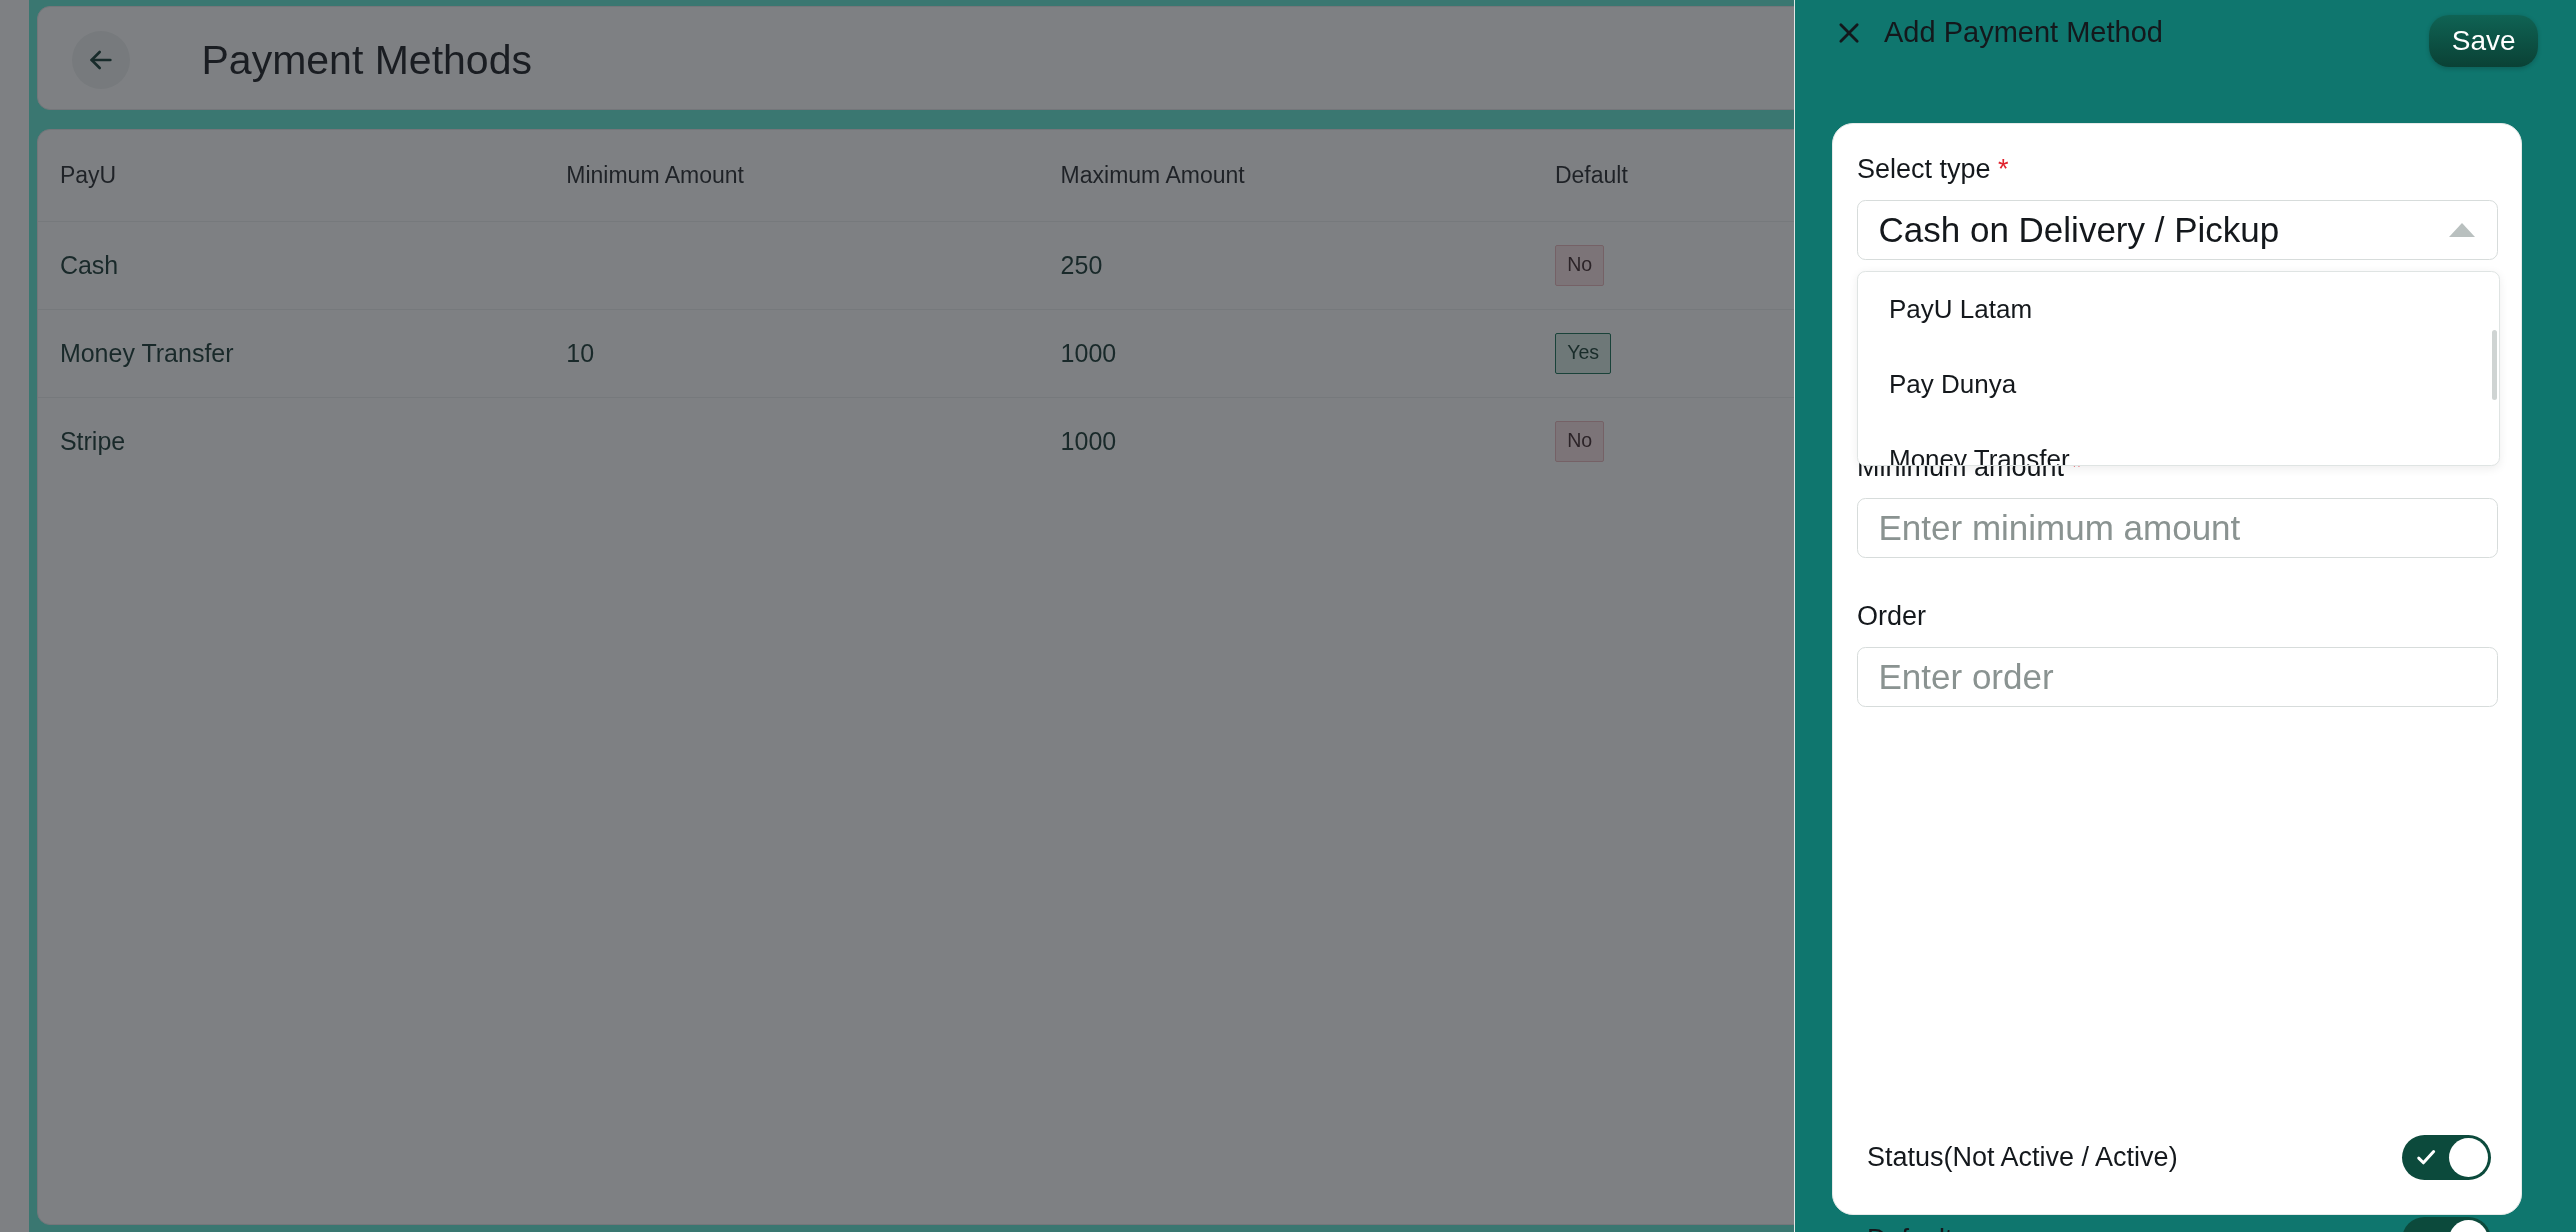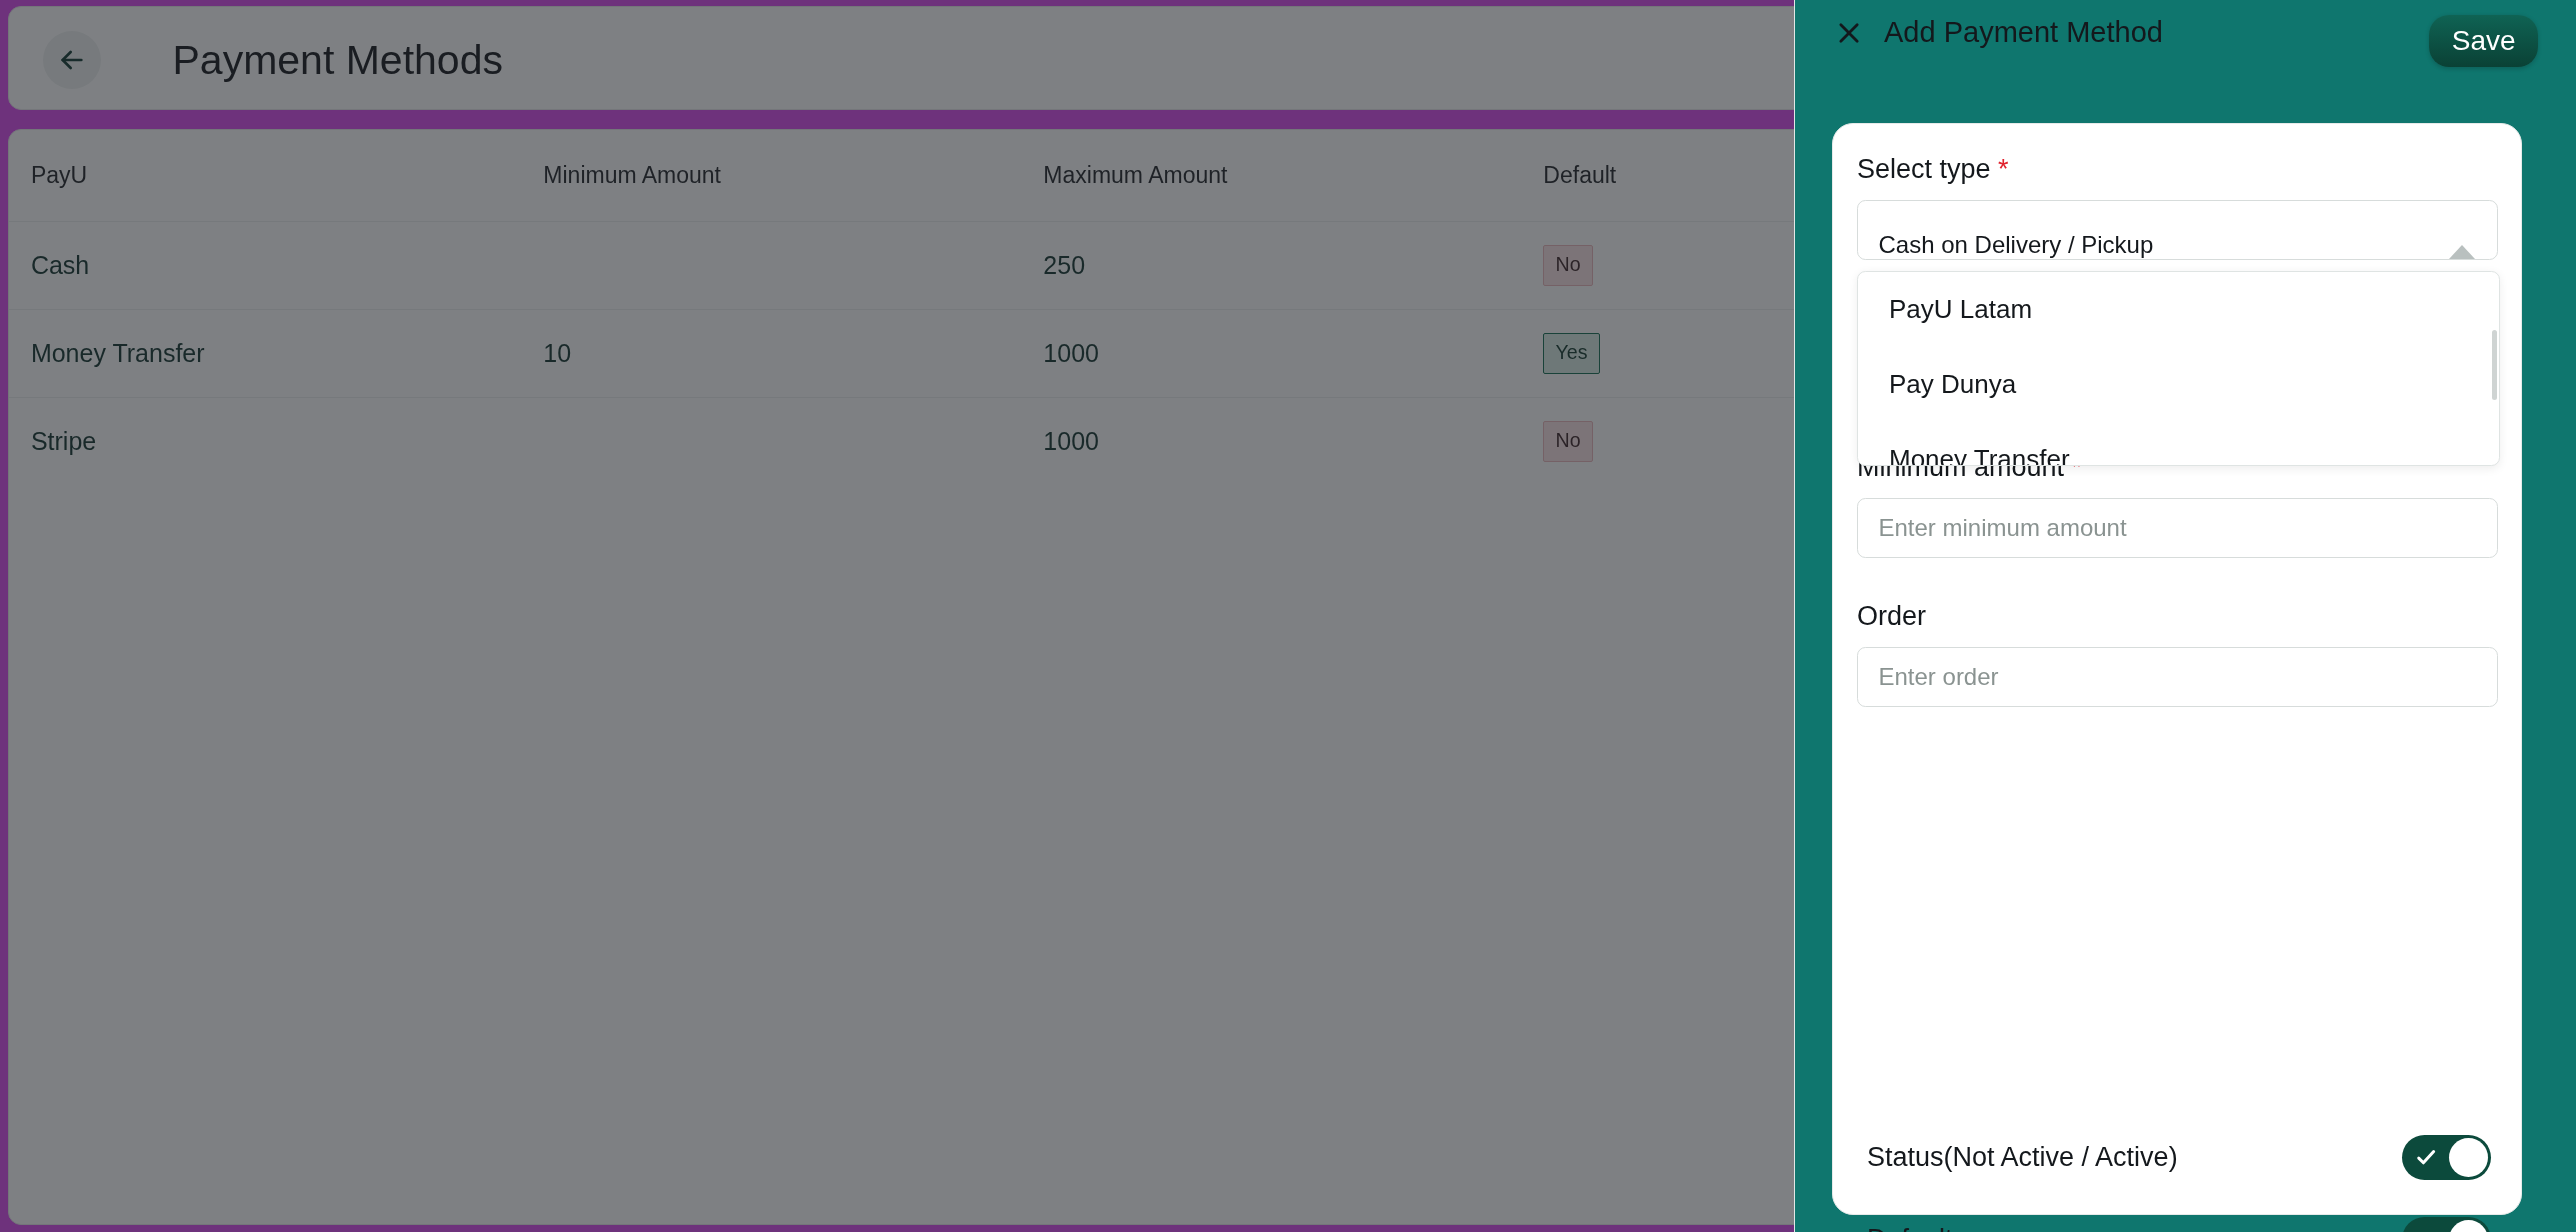--- a/index.html
+++ b/index.html
@@ -7,21 +7,22 @@
     width: 2576px; height: 1232px;
     overflow: hidden;
     font-family: "Liberation Sans", sans-serif;
     background: #ffffff;
   }
   #root { position: relative; width: 2576px; height: 1232px; }
 
   
   #bg-page {
     position: absolute; inset: 0;
-    background: #d946ef;
+    background: #5eead4;
+    margin-left: 29px;
   }
   .bg-header-card {
     position: absolute;
     left: 7.5px; top: 5.6px; right: 7.5px; height: 104px;
     background: #ffffff;
     border: 0.9px solid #e6e8ea;
     border-radius: 13px;
   }
   .back-btn {
     position: absolute; left: 34px; top: 24px;
@@ -142,23 +143,23 @@
     margin-bottom: 13px;
     white-space: nowrap;
   }
   .req { color: #e0232e; font-size: 27px; }
 
   .control {
     width: 641px; height: 60px;
     border: 0.9px solid #d7dcdb;
     border-radius: 8.4px;
     background: #ffffff;
-    display: flex; align-items: flex-end;
+    display: flex; align-items: center;
     padding: 0 20.5px;
-    font-size: 24px;
+    font-size: 35px;
     color: #14181c;
     font-family: "Liberation Sans", sans-serif;
   }
   .select-control { justify-content: space-between; cursor: pointer; }
   .caret-up {
     width: 0; height: 0;
     border-left: 13px solid transparent;
     border-right: 13px solid transparent;
     border-bottom: 14px solid #b9c0bf;
     margin-right: 1.9px;

